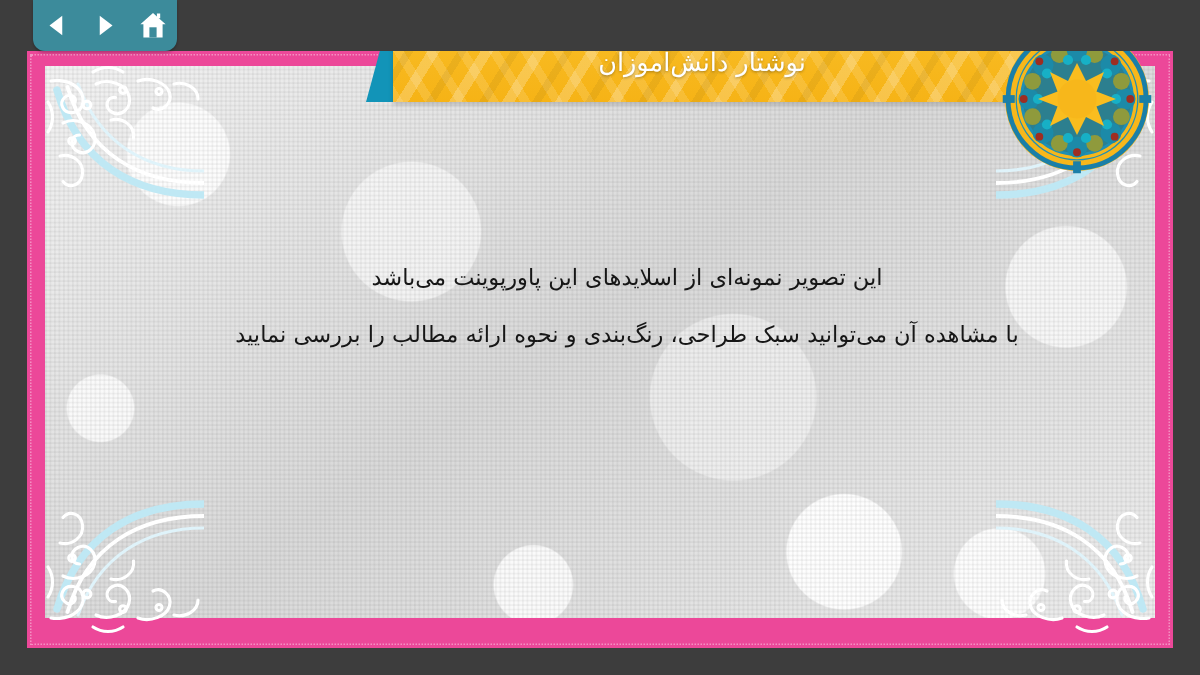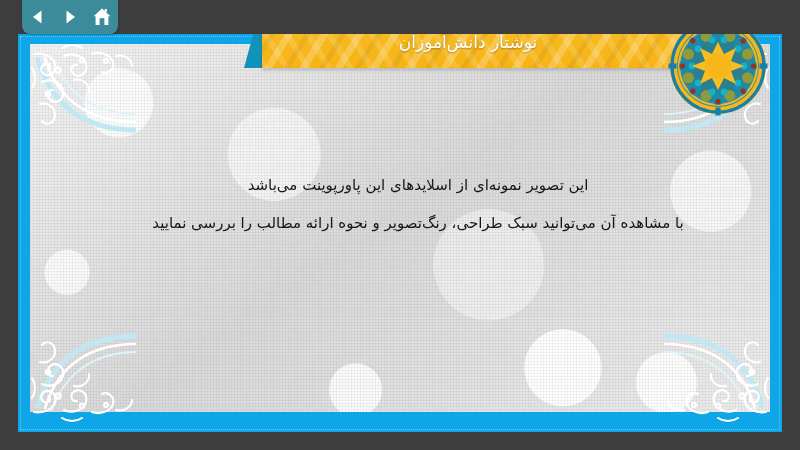--- a/index.html
+++ b/index.html
@@ -45,21 +45,21 @@
     justify-content: center;
     cursor: pointer;
   }
   .navbtn svg { display: block; }
 
   
   .slide {
     position: absolute;
     left: 18px; top: 34px;
     width: 764px; height: 398px;
-    background: #0ea5e9;
+    background: #ec4899;
     overflow: hidden;
     z-index: 5;
   }
   
   .slide::after {
     content: "";
     position: absolute;
     left: 2px; top: 2px; right: 2px; bottom: 2px;
     border: 1px dotted rgba(255,255,255,.40);
     pointer-events: none;
@@ -305,21 +305,21 @@
           <circle cx="30" cy="60" r="2.2"></circle>
           <circle cx="88" cy="27" r="2.0"></circle>
           <path d="M14 34 C18 40 18 48 14 54"></path>
           <path d="M44 14 C50 10 58 10 64 14"></path>
         </g>
       </svg>
     </div>
 
     <div class="bodytext">
       <span class="line">این تصویر نمونه‌ای از اسلایدهای این پاورپوینت می‌باشد</span>
-      <span class="line">با مشاهده آن می‌توانید سبک طراحی، رنگ‌تصویر و نحوه ارائه مطالب را بررسی نمایید</span>
+      <span class="line">با مشاهده آن می‌توانید سبک طراحی، رنگ‌بندی و نحوه ارائه مطالب را بررسی نمایید</span>
     </div>
 
   </div>
 
   <div class="banner-tail"></div>
   <div class="banner"></div>
   <div class="banner-title">کامل تحلیل نقش آمادگی ذهنی و حرکتی در بهبود کیفیت نوشتار دانش‌آموزان</div>
 
   <div class="medallion">
     <svg width="100" height="100" viewBox="0 0 100 100" aria-hidden="true">

